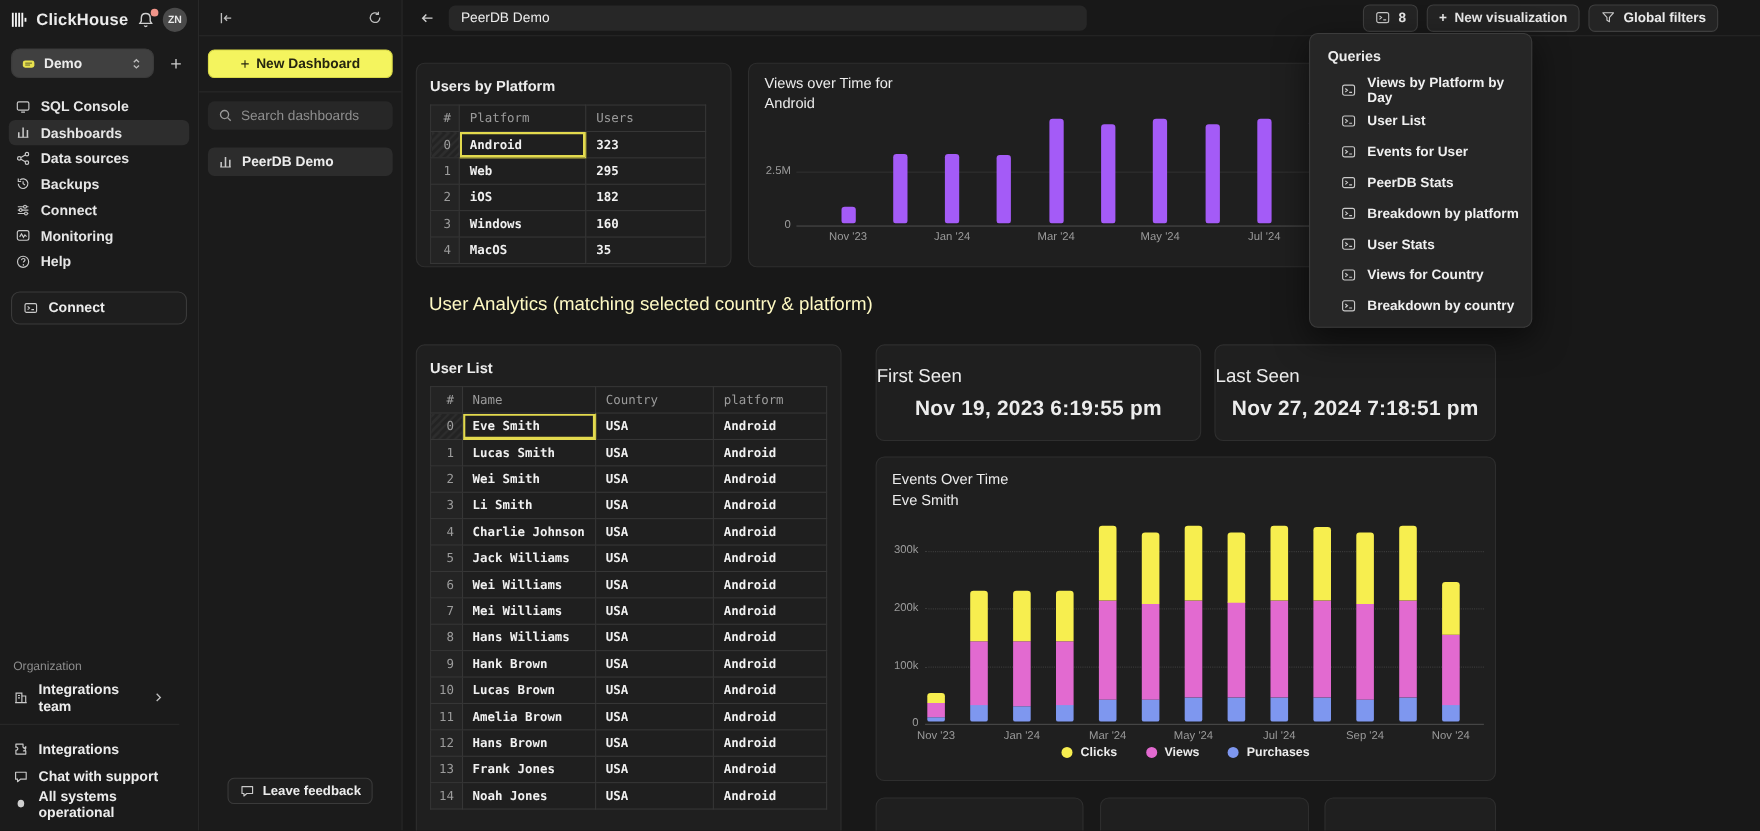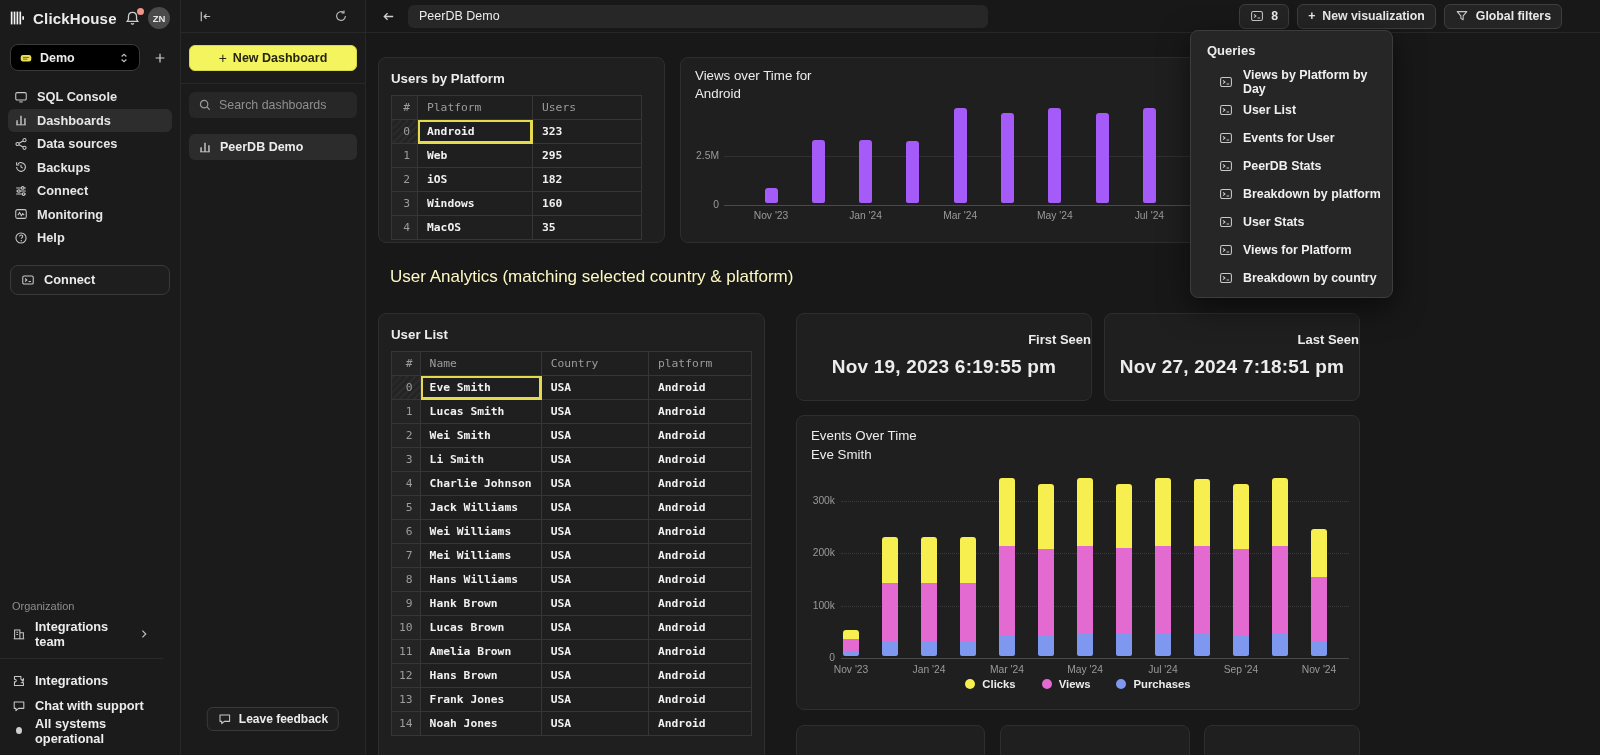--- a/index.html
+++ b/index.html
@@ -11,21 +11,21 @@
   .ic-sm{width:14px;height:14px}
 
   
   .sidebar{position:absolute;left:0;top:0;width:181px;height:755px;background:#1b1b1b;border-right:1px solid #282828}
   .side-head{display:flex;align-items:center;gap:7px;height:32px;padding:0 10px;margin-top:2px}
   .brand{font-weight:700;font-size:15px;letter-spacing:.2px}
   .bell{position:relative;margin-left:auto;width:17px;height:17px}
   .bell .dot{position:absolute;top:-2px;right:-3px;width:7px;height:7px;border-radius:50%;background:#f0958a}
   .avatar{width:22px;height:22px;border-radius:50%;background:#4a4a4a;display:flex;align-items:center;justify-content:center;font-size:9.5px;font-weight:700;color:#e8e8e8}
   .ws-row{display:flex;align-items:center;gap:10px;padding:10px 10px 12px}
-  .ws-select{flex:1;display:flex;align-items:center;gap:7px;height:27px;padding:0 8px;border:1px solid #3a3a3a;border-radius:8px;background:#000000;font-weight:700;font-size:12.5px}
+  .ws-select{flex:1;display:flex;align-items:center;gap:7px;height:27px;padding:0 8px;border:1px solid #3a3a3a;border-radius:8px;background:#404040;font-weight:700;font-size:12.5px}
   .ws-caret{margin-left:auto}
   .icon-btn{display:flex;align-items:center;justify-content:center;width:20px;height:20px;color:#cfcfcf}
   .nav{padding:2px 8px}
   .nav-item{display:flex;align-items:center;gap:9px;height:23.5px;padding:0 6px;border-radius:6px;font-weight:600;font-size:12.8px;color:#e6e6e6}
   .nav-item.active{background:#2d2d2d}
   .connect-btn{margin:13px 10px 0;height:30px;border:1px solid #3a3a3a;border-radius:8px;display:flex;align-items:center;gap:9px;padding:0 10px;font-weight:600;font-size:12.8px;background:#1e1e1e}
   .side-bottom{position:absolute;left:0;right:17px;bottom:0;padding-bottom:12px}
   .org-label{color:#8d8d8d;font-size:11px;padding:0 12px;margin-bottom:9px}
   .org-item{display:flex;align-items:center;gap:9px;height:26px;padding:0 12px;font-weight:600;font-size:12.8px}
   .org-item .chev{margin-left:auto}
@@ -67,21 +67,21 @@
   
   table.grid{border-collapse:collapse;table-layout:fixed;font-family:"DejaVu Sans Mono",monospace;font-size:11.3px;margin-top:9px}
   .grid th,.grid td{border:1px solid #363636;height:24px;padding:0 9px;overflow:hidden;white-space:nowrap}
   .grid th{color:#9c9c9c;font-weight:400;text-align:left}
   .grid td{font-weight:700;color:#f1f1f1}
   .grid .num{width:26px;text-align:right;color:#9c9c9c;background:#242424;font-weight:400;padding:0 7px}
   .grid td.hl{box-shadow:inset 0 0 0 2px #e3da4e;border-color:#e3da4e}
   .grid td.hatch{background:repeating-linear-gradient(135deg,#2d2d2d 0 2px,#232323 2px 5px)}
 
   
-  .seen-label{text-align:right;font-weight:700;font-size:13px;margin-top:18px}
+  .seen-label{text-align:left;font-weight:400;font-size:17px;margin-top:18px}
   .seen-value{text-align:center;font-weight:700;font-size:19px;margin-top:9px;letter-spacing:.2px}
 
   
   .chart-title{position:absolute;left:14px;font-weight:400;font-size:13.3px}
   .gridline{position:absolute;height:0;border-top:1px solid #303030}
   .gridline.dotted{border-top:1px dotted #3a3a3a}
   .gridline.base{border-top:1px solid #4a4a4a}
   .ytick{position:absolute;font-size:10.3px;color:#9a9a9a;text-align:right;width:38px}
   .xtick{position:absolute;font-size:10.3px;color:#9a9a9a;width:64px;text-align:center}
   .vbar{position:absolute;border-radius:3px 3px 2px 2px}
@@ -690,21 +690,21 @@
           </span>
           <span>User Stats</span>
         </div>
         <div class="qp-item">
           <span class="ic ic-sm">
             <svg viewBox="0 0 16 16" fill="none" stroke="#c9c9c9" stroke-width="1.2">
               <rect x="1.8" y="2.8" width="12.4" height="10.4" rx="2"></rect>
               <path d="M4.6 6.2 6.8 8 4.6 9.8M8.6 10.3h3"></path>
             </svg>
           </span>
-          <span>Views for Platform</span>
+          <span>Views for Country</span>
         </div>
         <div class="qp-item">
           <span class="ic ic-sm">
             <svg viewBox="0 0 16 16" fill="none" stroke="#c9c9c9" stroke-width="1.2">
               <rect x="1.8" y="2.8" width="12.4" height="10.4" rx="2"></rect>
               <path d="M4.6 6.2 6.8 8 4.6 9.8M8.6 10.3h3"></path>
             </svg>
           </span>
           <span>Breakdown by country</span>
         </div>

